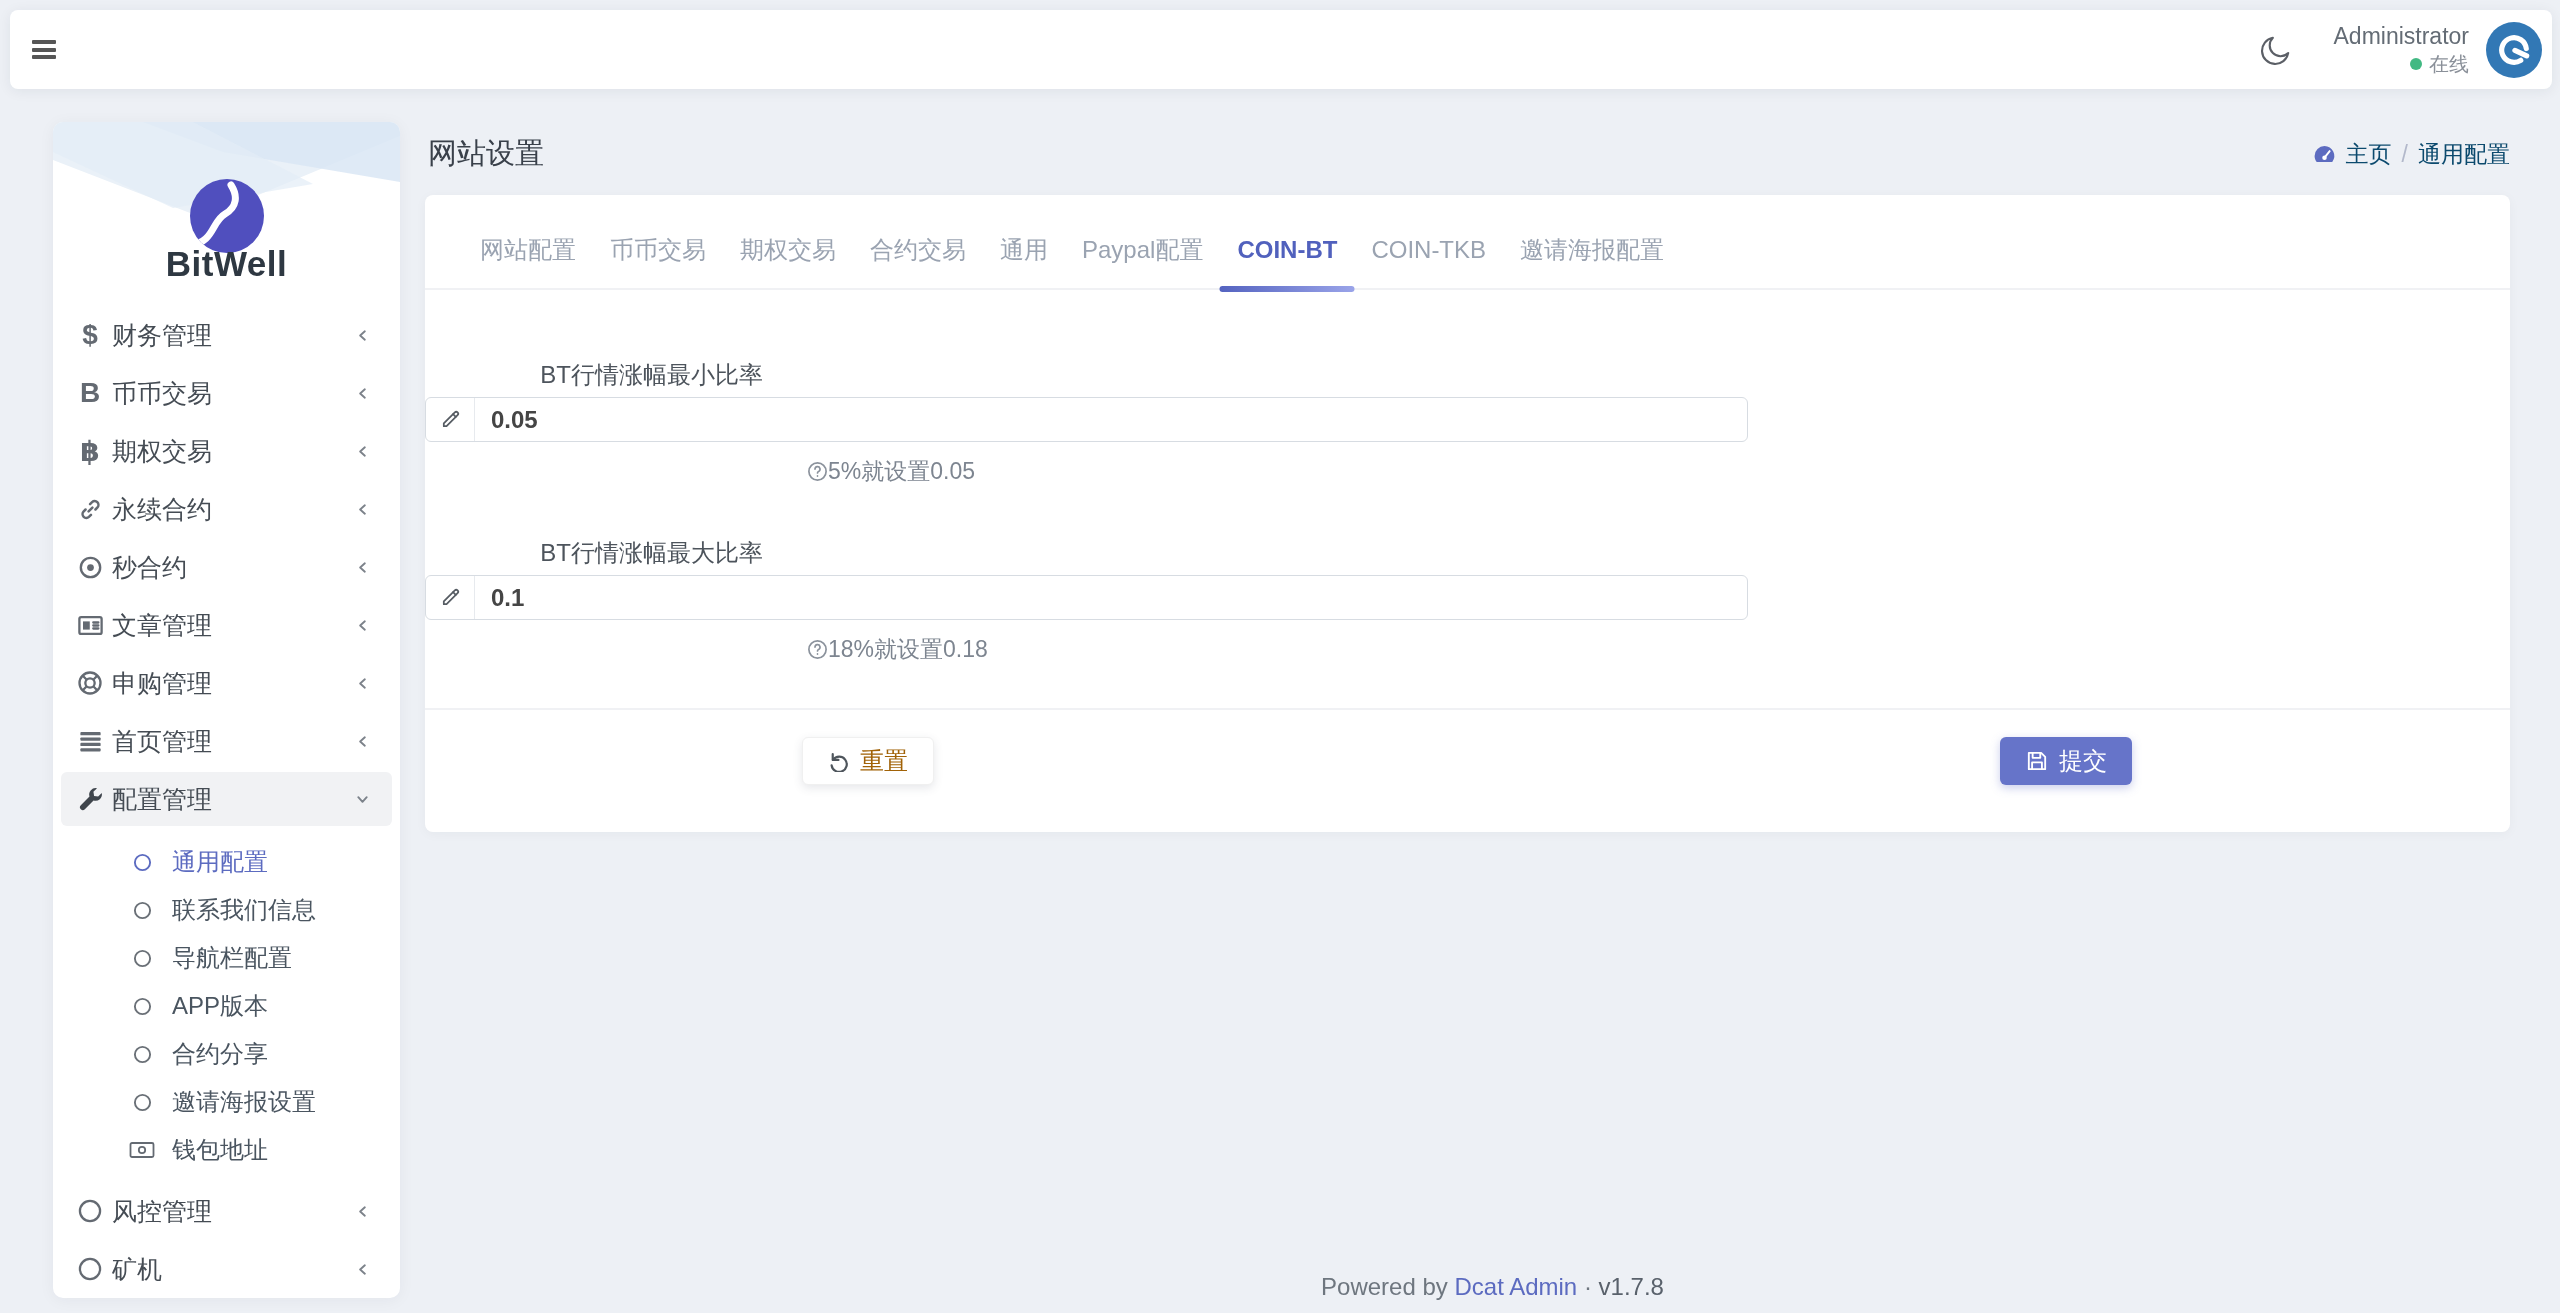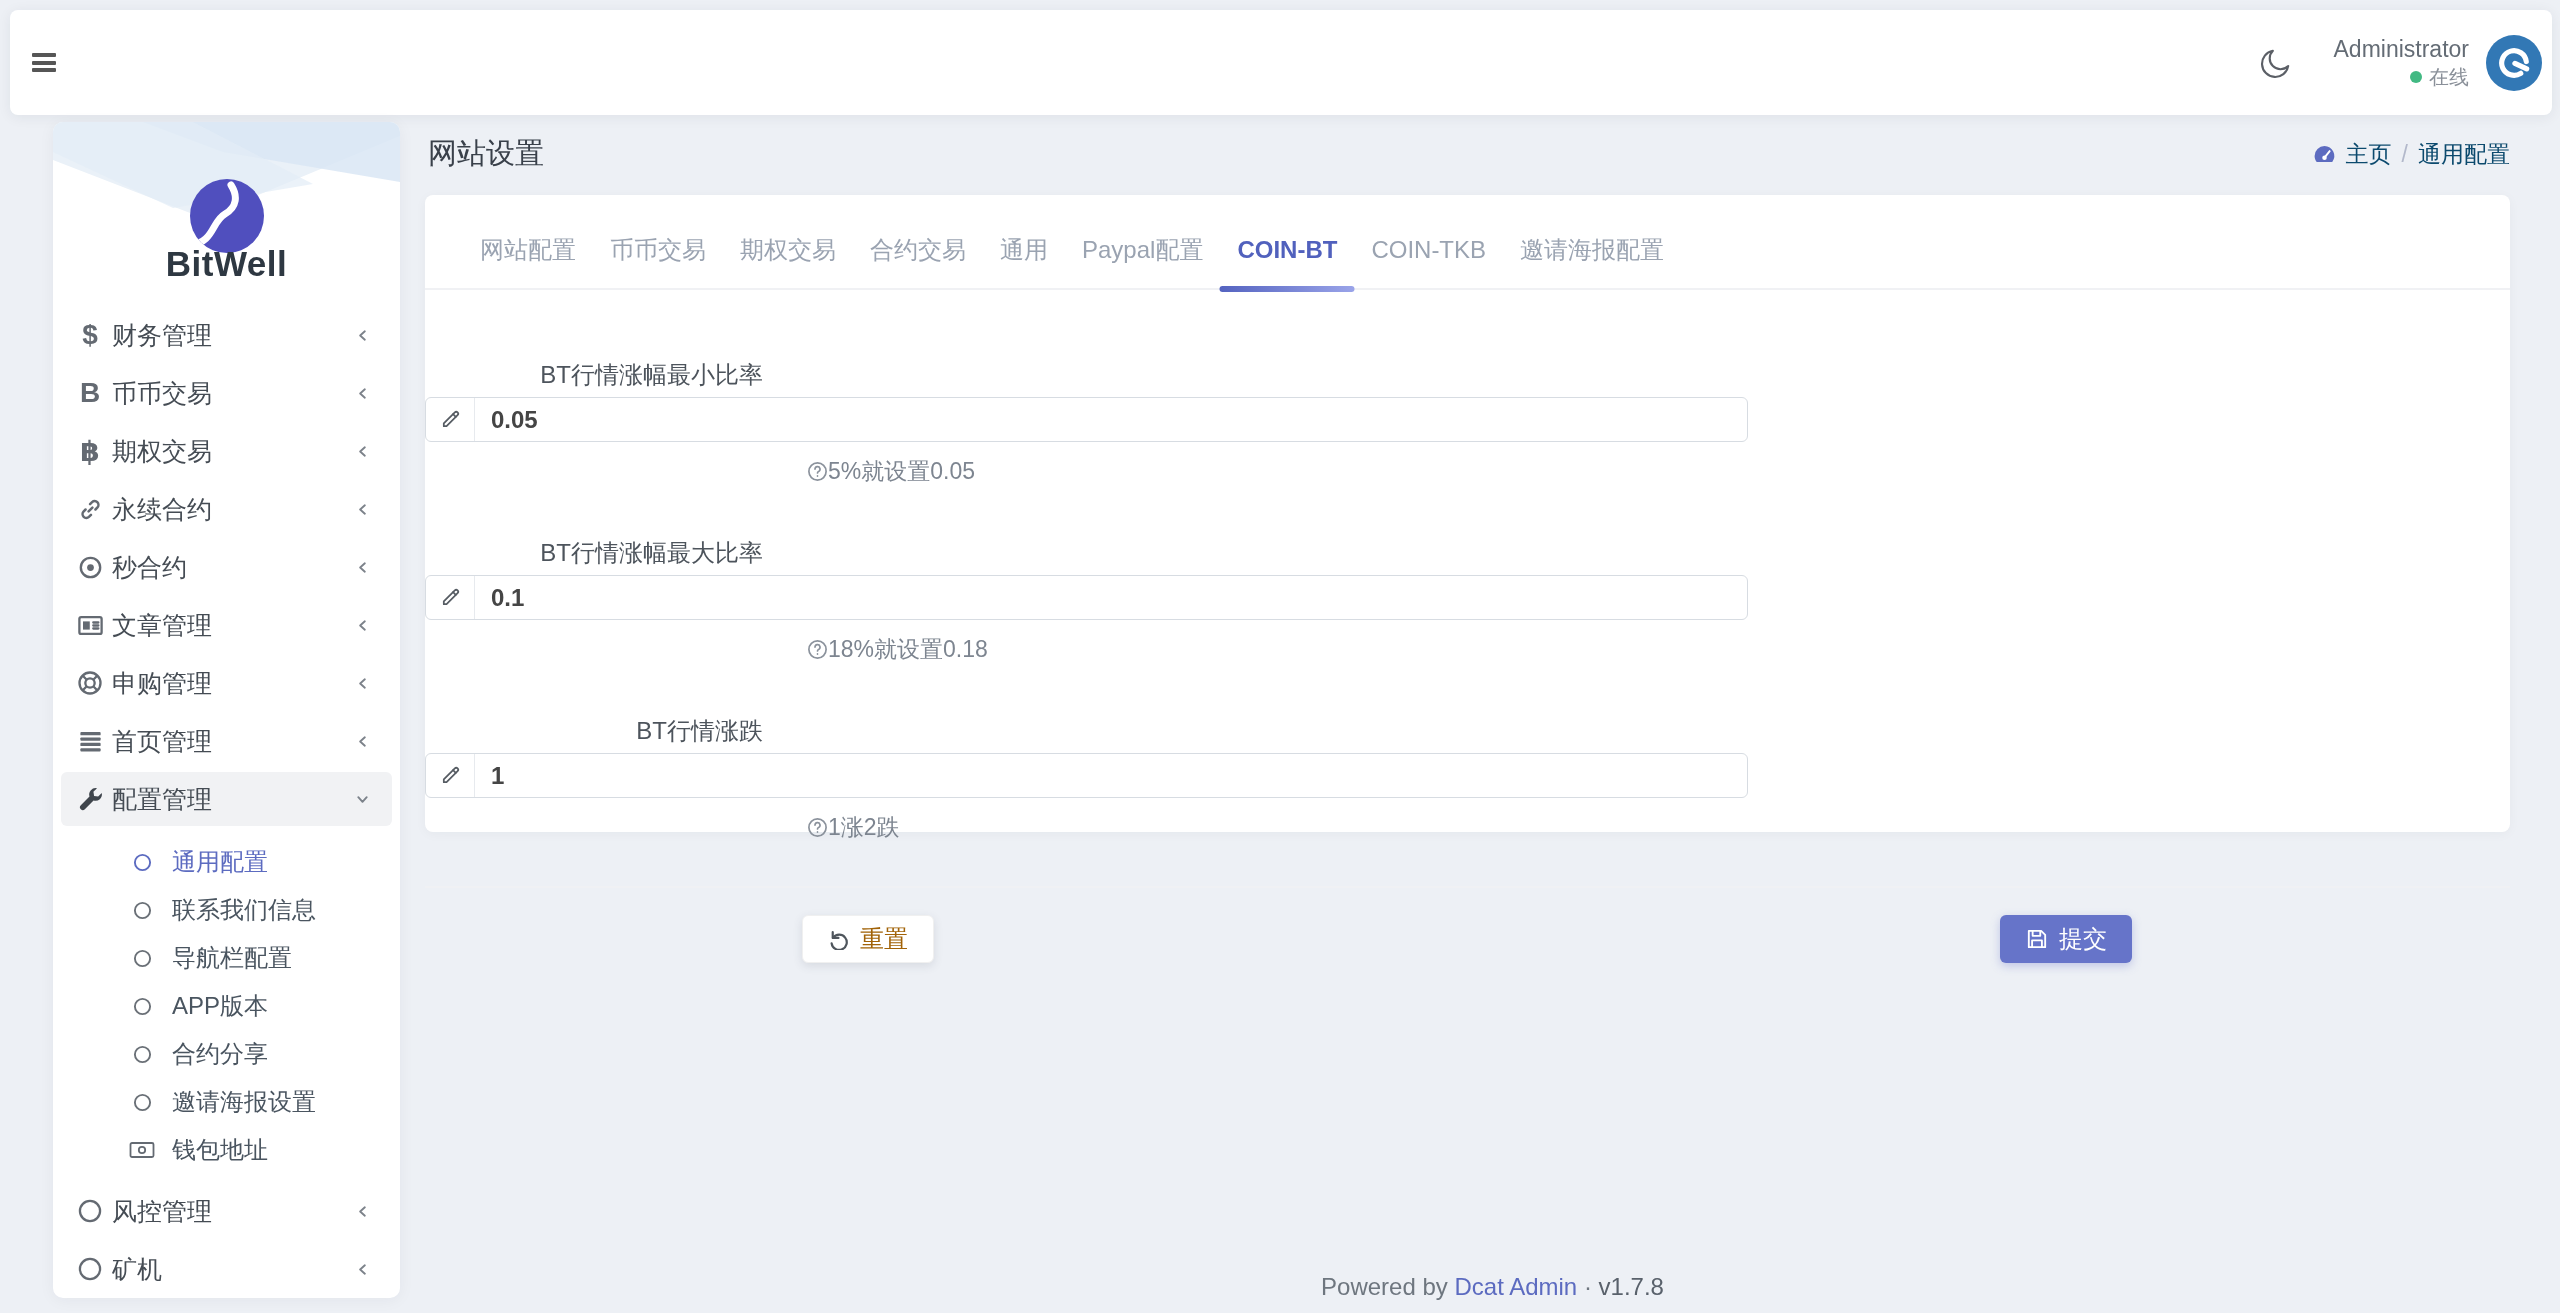--- a/index.html
+++ b/index.html
@@ -3,21 +3,21 @@
 <meta charset="utf-8">
 <style>
   * { margin:0; padding:0; box-sizing:border-box; }
   html,body { background:#edf0f5; }
   .app {
     position:relative; width:2560px; height:1313px; overflow:hidden;
     font-family:"Liberation Sans","DejaVu Sans",sans-serif; background:#edf0f5;
   }
   
   .navbar {
-    position:absolute; left:10px; right:8px; top:10px; height:105px;
+    position:absolute; left:10px; right:8px; top:10px; height:79px;
     background:#fff; border-radius:8px; box-shadow:0 2px 14px rgba(30,40,60,.07);
     display:flex; align-items:center; padding:0 10px 0 22px;
   }
   .hamburger { width:24px; cursor:pointer; }
   .hamburger div { height:4px; background:#565656; border-radius:1px; margin:3.5px 0; }
   .nav-right { margin-left:auto; display:flex; align-items:center; }
   .moon-btn { width:40px; height:40px; display:flex; align-items:center; justify-content:center; margin-right:38px; cursor:pointer; }
   .user-block { text-align:right; line-height:1.3; margin-right:17px; }
   .user-name { font-size:23px; color:#646c75; }
   .user-status { font-size:20px; color:#8a9099; display:flex; align-items:center; justify-content:flex-end; gap:7px; }
@@ -433,41 +433,20 @@
           <span>
             <svg width="21" height="21" viewBox="0 0 20 20" fill="none" stroke="#8b929c" stroke-width="1.6">
               <circle cx="10" cy="10" r="8.2"></circle>
               <path d="M7.6 7.7 a2.4 2.4 0 1 1 3.4 2.3 c-.7.3-1 .7-1 1.4 M10 14.2 v.2" stroke-linecap="round"></path>
             </svg>
           </span>
           <span>18%就设置0.18</span>
         </div>
       </div>
 
-      <div class="form-group">
-        <div class="form-label">BT行情涨跌</div>
-        <div class="input-group">
-          <span class="input-prepend">
-            <svg width="23" height="23" viewBox="0 0 24 24" fill="none" stroke="#565c63" stroke-width="1.8" stroke-linecap="round" stroke-linejoin="round">
-              <path d="M5 19 h2.9 L19.4 7.5 a1.9 1.9 0 0 0-2.9-2.9 L5 16.1 Z"></path>
-                <path d="M14.7 6.4 17.5 9.2"></path>
-            </svg>
-          </span>
-          <input value="1" style="">
-        </div>
-        <div class="help">
-          <span>
-            <svg width="21" height="21" viewBox="0 0 20 20" fill="none" stroke="#8b929c" stroke-width="1.6">
-              <circle cx="10" cy="10" r="8.2"></circle>
-              <path d="M7.6 7.7 a2.4 2.4 0 1 1 3.4 2.3 c-.7.3-1 .7-1 1.4 M10 14.2 v.2" stroke-linecap="round"></path>
-            </svg>
-          </span>
-          <span>1涨2跌</span>
-        </div>
-      </div>
 
       <div class="card-footer">
         <button class="btn btn-reset">
           <span>
             <svg width="22" height="22" viewBox="0 0 20 20" fill="none" stroke="#4e555c" stroke-width="2" stroke-linecap="round" stroke-linejoin="round">
               <path d="M4.3 3.8 V9 h5.2"></path>
               <path d="M4.6 8.9 A6.9 6.9 0 1 1 3.3 13.9"></path>
             </svg>
           </span>
           <span>重置</span>

